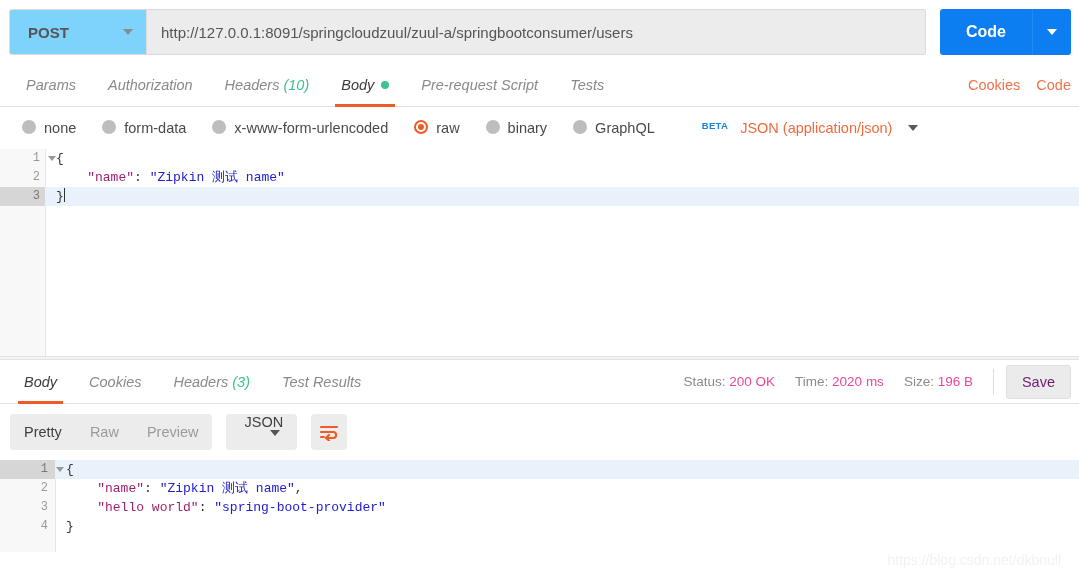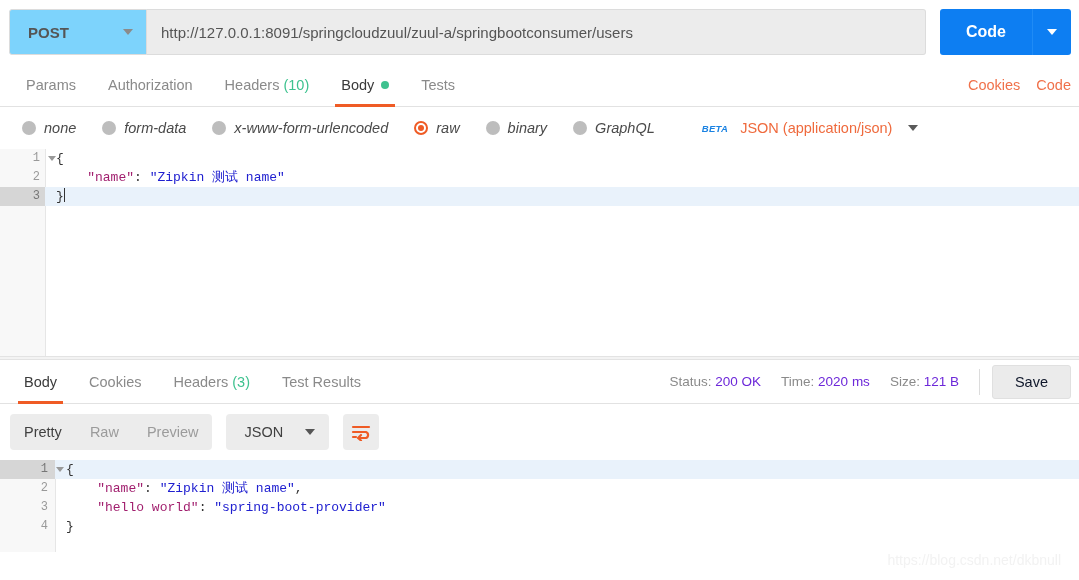--- a/index.html
+++ b/index.html
@@ -111,20 +111,21 @@
   }
   .tab {
     display: flex;
     align-items: center;
     padding: 0 16px;
     font-size: 14.5px;
     color: #8a8a8a;
     cursor: pointer;
     position: relative;
     white-space: nowrap;
+    font-style: italic;
   }
   .tab.active { color: #3a3a3a; }
   .tab.active::after {
     content: "";
     position: absolute;
     left: 10px; right: 10px; bottom: -1px;
     height: 3px;
     background: #ef5b25;
   }
   .tab .count { color: #3ec28f; margin-left: 4px; }
@@ -153,25 +154,23 @@
   .bodytype-row {
     height: 42px;
     display: flex;
     align-items: center;
     padding-left: 22px;
     font-size: 14.5px;
     color: #4a4a4a;
   }
   .radio-item {
     display: flex;
-    align-items: center;
     margin-right: 26px;
     cursor: pointer;
     white-space: nowrap;
-    font-style: italic;
   }
   .radio {
     width: 14px; height: 14px;
     border-radius: 50%;
     background: #bdbdbd;
     margin-right: 8px;
     flex: none;
     position: relative;
   }
   .radio.checked {
@@ -296,34 +295,34 @@
     position: absolute;
     right: 8px;
     top: 0;
     height: 43px;
     display: flex;
     align-items: center;
     font-size: 13.5px;
     color: #8a8a8a;
   }
   .res-meta .grp { margin-right: 20px; white-space: nowrap; }
-  .res-meta .val { color: #6d28d9; }
+  .res-meta .val { color: #ec4899; }
   .vsep {
     width: 1px;
     height: 26px;
     background: #dcdcdc;
     margin: 0 12px 0 0;
   }
   .save-btn {
     background: #ebebeb;
     border: 1px solid #e0e0e0;
     border-radius: 3px;
-    color: #0f172a;
+    color: #701a75;
     font-size: 14.5px;
-    padding: 8px 22px;
+    padding: 8px 15px;
     cursor: pointer;
     font-family: "Liberation Sans", sans-serif;
   }
 
   
   .res-toolbar {
     height: 56px;
     display: flex;
     align-items: center;
     padding-left: 10px;
@@ -349,20 +348,21 @@
     background: #ececec;
     border-radius: 4px;
     height: 36px;
     display: flex;
     align-items: center;
     padding: 0 14px 0 18px;
     margin-left: 14px;
     font-size: 14.5px;
     color: #3f3f3f;
     cursor: pointer;
+    flex-direction: column;
   }
   .fmt-select .caret {
     width: 0; height: 0;
     border-left: 5px solid transparent;
     border-right: 5px solid transparent;
     border-top: 6px solid #555;
     margin-left: 22px;
   }
   .wrap-btn {
     width: 36px; height: 36px;
@@ -460,20 +460,23 @@
     <div class="tab">
       <span>Authorization</span>
     </div>
     <div class="tab">
       <span>Headers</span>
       <span class="count">(10)</span>
     </div>
     <div class="tab active">
       <span>Body</span>
       <span class="greendot"></span>
+    </div>
+    <div class="tab">
+      <span>Pre-request Script</span>
     </div>
     <div class="tab">
       <span>Tests</span>
     </div>
     <div class="tabs-right">
       <span class="link-orange">Cookies</span>
       <span class="link-orange">Code</span>
     </div>
   </div>
 
@@ -547,21 +550,21 @@
       <span class="grp">
         <span>Status:</span>
         <span class="val">200 OK</span>
       </span>
       <span class="grp">
         <span>Time:</span>
         <span class="val">2020 ms</span>
       </span>
       <span class="grp">
         <span>Size:</span>
-        <span class="val">121 B</span>
+        <span class="val">196 B</span>
       </span>
       <span class="vsep"></span>
       <button class="save-btn">Save</button>
     </div>
   </div>
 
   <div class="res-toolbar">
     <div class="seg-group">
       <div class="seg active">Pretty</div>
       <div class="seg">Raw</div>

